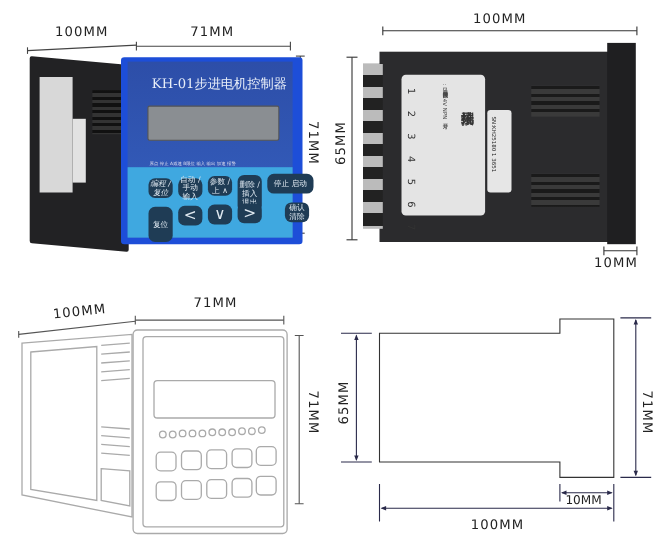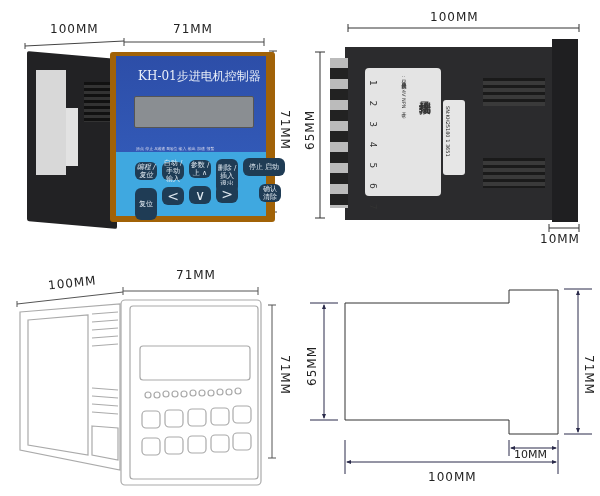--- a/index.html
+++ b/index.html
@@ -26,21 +26,21 @@
     <line x1="273" y1="51" x2="273" y2="212" stroke="#444"></line>
     <line x1="269" y1="51" x2="277" y2="51" stroke="#444"></line>
     <line x1="269" y1="212" x2="277" y2="212" stroke="#444"></line>
   </svg>
 
   <div class="abs" style="left:27px;top:55px;width:90px;height:170px;background:#222224;transform:skewY(5deg);border-radius:2px;"></div>
   <div class="abs" style="left:36px;top:70px;width:30px;height:105px;background:#d8d8d8;"></div>
   <div class="abs" style="left:66px;top:108px;width:12px;height:58px;background:#e2e2e2;"></div>
   <div class="abs" style="left:84px;top:82px;width:26px;height:40px;background:repeating-linear-gradient(#111 0 3px,#333 3px 6px);"></div>
 
-  <div class="abs panel" style="left:110px;top:52px;width:165px;height:170px;background:#a16207;border-radius:3px;">
+  <div class="abs panel" style="left:110px;top:52px;width:165px;height:170px;background:#1d4ed8;border-radius:3px;">
     <div class="abs" style="left:6px;top:4px;width:150px;height:160px;background:linear-gradient(#2d4ea8,#3560c0);"></div>
     <div class="abs" style="left:28px;top:16px;color:#e8eef8;font-family:'DejaVu Serif',serif;font-size:12px;">KH-01步进电机控制器</div>
     <div class="abs" style="left:24px;top:44px;width:118px;height:30px;background:#8a8e92;border-radius:2px;border:1px solid #555;"></div>
     <div class="abs" style="left:26px;top:94px;color:#dde;font-size:4px;white-space:nowrap;">原点 停止 A减速 B限位 输入 输出 加速 报警</div>
     <div class="abs" style="left:6px;top:100px;width:150px;height:64px;background:#3fa8e0;"></div>
     <div class="key" style="left:25px;top:110px;width:22px;height:18px;font-style:italic;">编程 / 复位</div>
     <div class="key" style="left:52px;top:110px;width:22px;height:18px;">自动 / 手动 输入</div>
     <div class="key" style="left:79px;top:108px;width:22px;height:18px;">参数 / 上 ∧</div>
     <div class="key" style="left:106px;top:107px;width:22px;height:34px;">删除 / 插入 退出</div>
     <div class="key" style="left:133px;top:106px;width:42px;height:18px;">停止 启动</div>

